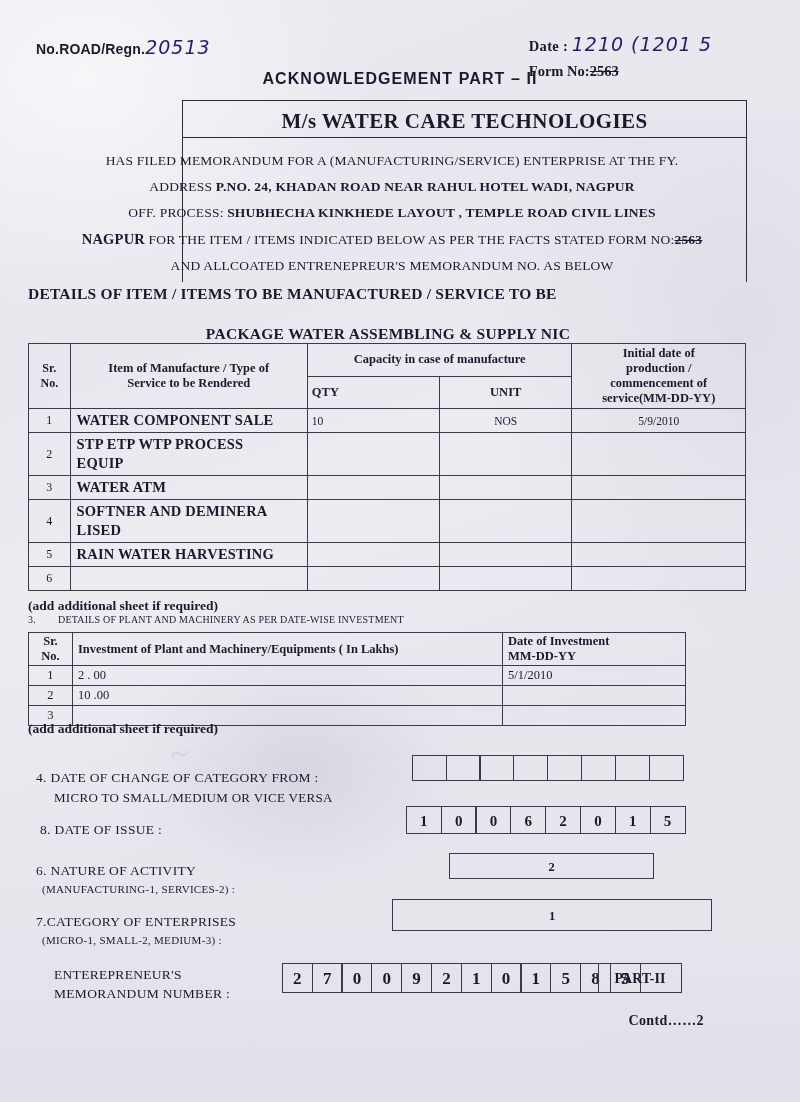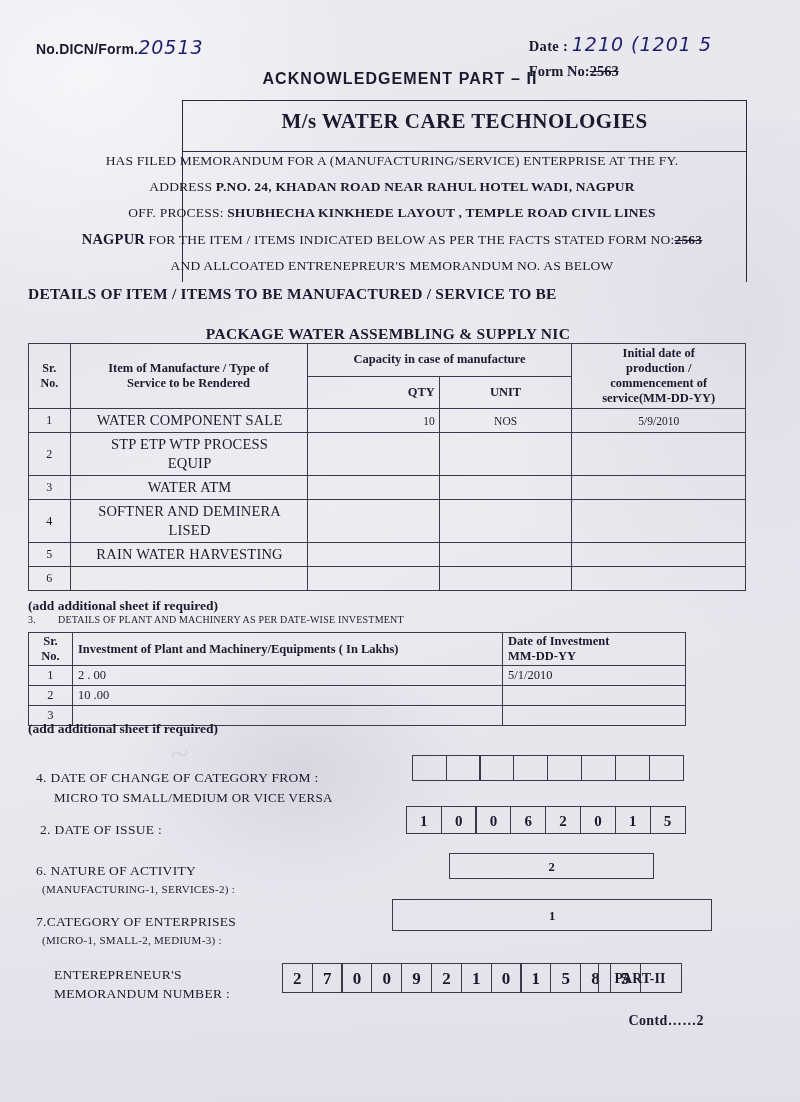--- a/index.html
+++ b/index.html
@@ -111,21 +111,21 @@
     border: 1.5px solid #2b2b3d;
     border-bottom: none;
     box-sizing: border-box;
     height: 182px;
   }
   .company {
     text-align: center;
     font-size: 21px;
     font-weight: bold;
     letter-spacing: 0.4px;
-    padding: 8px 0 17px 0;
+    padding: 8px 0 3px 0;
     border-bottom: 1.5px solid #2b2b3d;
     font-family: "Liberation Serif", serif;
   }
   
   .para {
     position: absolute;
     left: 36px;
     top: 148px;
     width: 712px;
     text-align: center;
@@ -176,30 +176,29 @@
     vertical-align: middle;
   }
   .t1 .hcell {
     text-align: center;
     font-weight: bold;
     font-size: 12.5px;
     line-height: 15px;
   }
   .t1 .sr { width: 34px; text-align: center; font-size: 12px; }
   .t1 .item { width: 238px; }
-  .t1 .qty { width: 132px; text-align: right; }
+  .t1 .qty { width: 132px; text-align: left; }
   .t1 .unit { width: 132px; text-align: center; }
   .t1 .init { width: 172px; text-align: center; }
   .t1 .itemtxt {
-    font-weight: normal;
+    font-weight: bold;
     font-size: 14.5px;
     letter-spacing: 0.2px;
     line-height: 19px;
     padding-left: 6px;
-    text-align: center;
   }
   .t1 .rowh { height: 24px; }
   .t1 .small { font-size: 11.5px; }
 
   
   .addsheet1 {
     position: absolute;
     left: 28px;
     top: 598px;
     font-size: 13.5px;
@@ -365,21 +364,21 @@
 
 <div class="page">
   <div class="shade1"></div>
   <div class="shade2"></div>
   <div class="shade4"></div>
 
   <div class="content">
 
     <div class="hdr">
       <div class="dicn">
-        <span>No.DICN/Form.</span><span class="hand">20513</span>
+        <span>No.ROAD/Regn.</span><span class="hand">20513</span>
       </div>
       <div class="dateblk">
         <div>
           <span class="lbl">Date :</span>
           <span class="hand">1210 (1201 5</span>
         </div>
         <div class="formno">
           <span>Form No:</span><span class="strikethrough">2563</span>
         </div>
       </div>
@@ -534,21 +533,21 @@
       <div class="cell"></div>
       <div class="cell"></div>
       <div class="cell"></div>
       <div class="cell"></div>
       <div class="cell"></div>
       <div class="cell"></div>
       <div class="cell"></div>
       <div class="cell"></div>
     </div>
 
-    <div class="q5">2.  DATE OF ISSUE :</div>
+    <div class="q5">8.  DATE OF ISSUE :</div>
     <div class="cellrow" id="grid-issue">
       <div class="cell">1</div>
       <div class="cell">0</div>
       <div class="cell">0</div>
       <div class="cell">6</div>
       <div class="cell">2</div>
       <div class="cell">0</div>
       <div class="cell">1</div>
       <div class="cell">5</div>
     </div>

